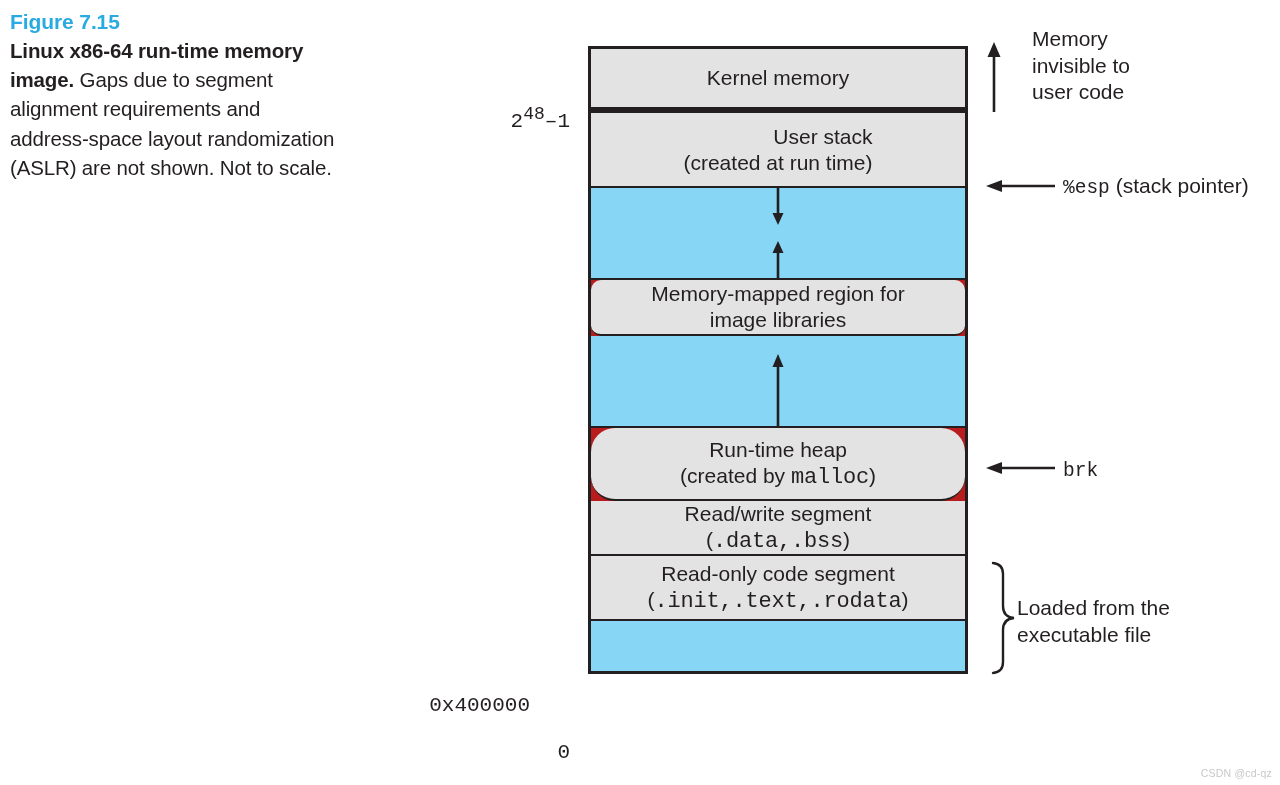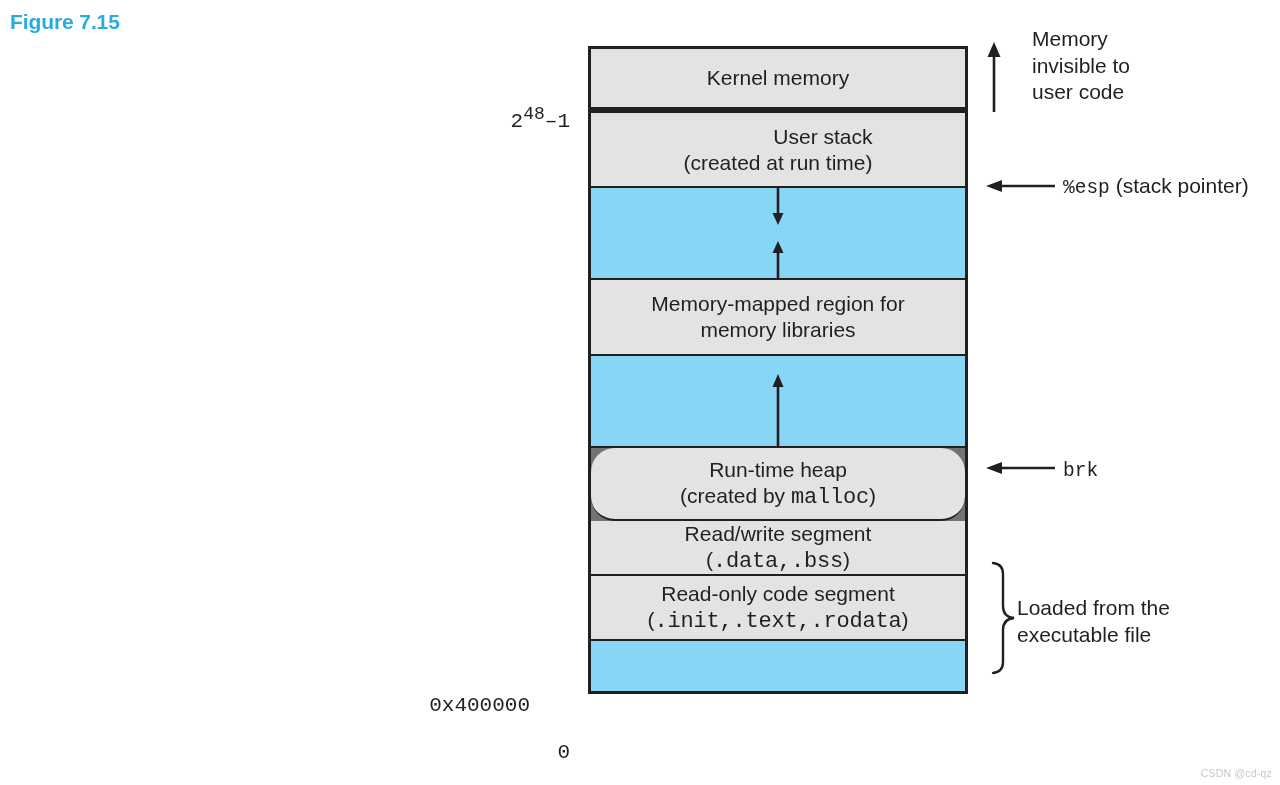--- a/index.html
+++ b/index.html
@@ -49,21 +49,21 @@
     width: 1280px;
     height: 785px;
   }
   .mem-stack {
     position: absolute;
     left: 588px;
     top: 46px;
     width: 380px;
     border: 3px solid #231f20;
     box-sizing: border-box;
-    background: #737373;
+    background: #b91c1c;
   }
   .mem-row {
     position: relative;
     box-sizing: border-box;
     border-bottom: 2px solid #231f20;
     display: flex;
     align-items: center;
     justify-content: center;
     text-align: center;
     line-height: 26px;
@@ -135,20 +135,21 @@
     font-size: 10.5px;
     color: #c8c8c8;
     letter-spacing: 0.2px;
   }
 </style>
 </head>
 <body>
 
 <div id="caption">
   <div class="fig-num">Figure 7.15</div>
+  <div class="fig-body"><span class="bold">Linux x86-64 run-time memory image.</span><span> Gaps due to segment alignment requirements and address-space layout randomization (ASLR) are not shown. Not to scale.</span></div>
 </div>
 
 <div id="diagram">
 
   <div class="addr-label" style="right:710px; top:110px;"><span>2</span><span class="sup">48</span><span>–1</span></div>
 
   <div class="addr-label" style="right:750px; top:694px;"><span>0x400000</span></div>
 
   <div class="addr-label" style="right:710px; top:741px;"><span>0</span></div>
 
@@ -169,24 +170,24 @@
 
     <div class="mem-row blue" style="height:92px;">
       <svg class="gaparrow" width="16" height="92" viewBox="0 0 16 92">
         <line x1="8" y1="0" x2="8" y2="30" stroke="#231f20" stroke-width="2.6"></line>
         <polygon points="8,38 2.5,26 13.5,26" fill="#231f20"></polygon>
         <line x1="8" y1="92" x2="8" y2="62" stroke="#231f20" stroke-width="2.6"></line>
         <polygon points="8,54 2.5,66 13.5,66" fill="#231f20"></polygon>
       </svg>
     </div>
 
-    <div class="mem-row gray" style="height:76px;">
+    <div class="mem-row gray" style="height:56px;border-radius:10px;">
       <span class="label">
         <span>Memory-mapped region for</span><br>
-        <span>memory libraries</span>
+        <span>image libraries</span>
       </span>
     </div>
 
     <div class="mem-row blue" style="height:92px;">
       <svg class="gaparrow" width="16" height="92" viewBox="0 0 16 92">
         <line x1="8" y1="92" x2="8" y2="28" stroke="#231f20" stroke-width="2.6"></line>
         <polygon points="8,19 2.5,32 13.5,32" fill="#231f20"></polygon>
       </svg>
     </div>
 

